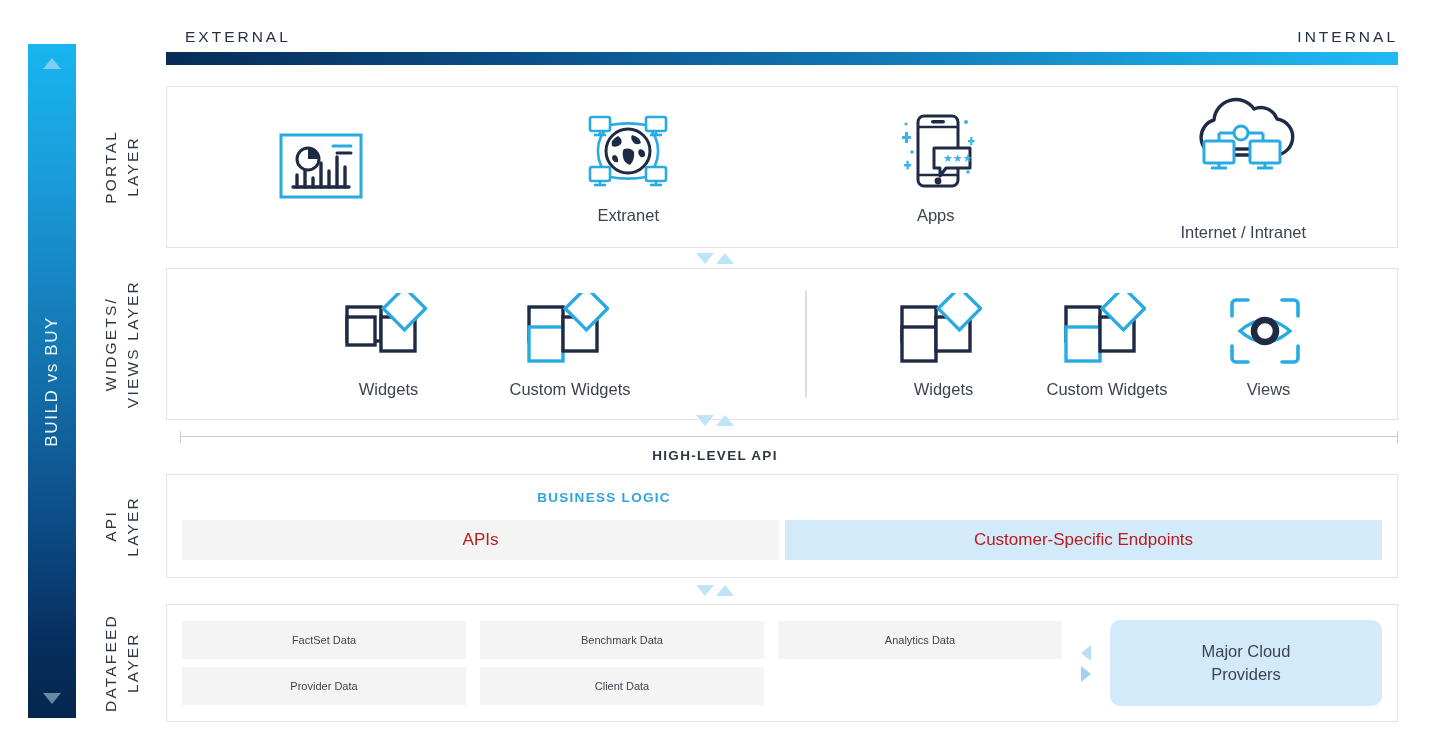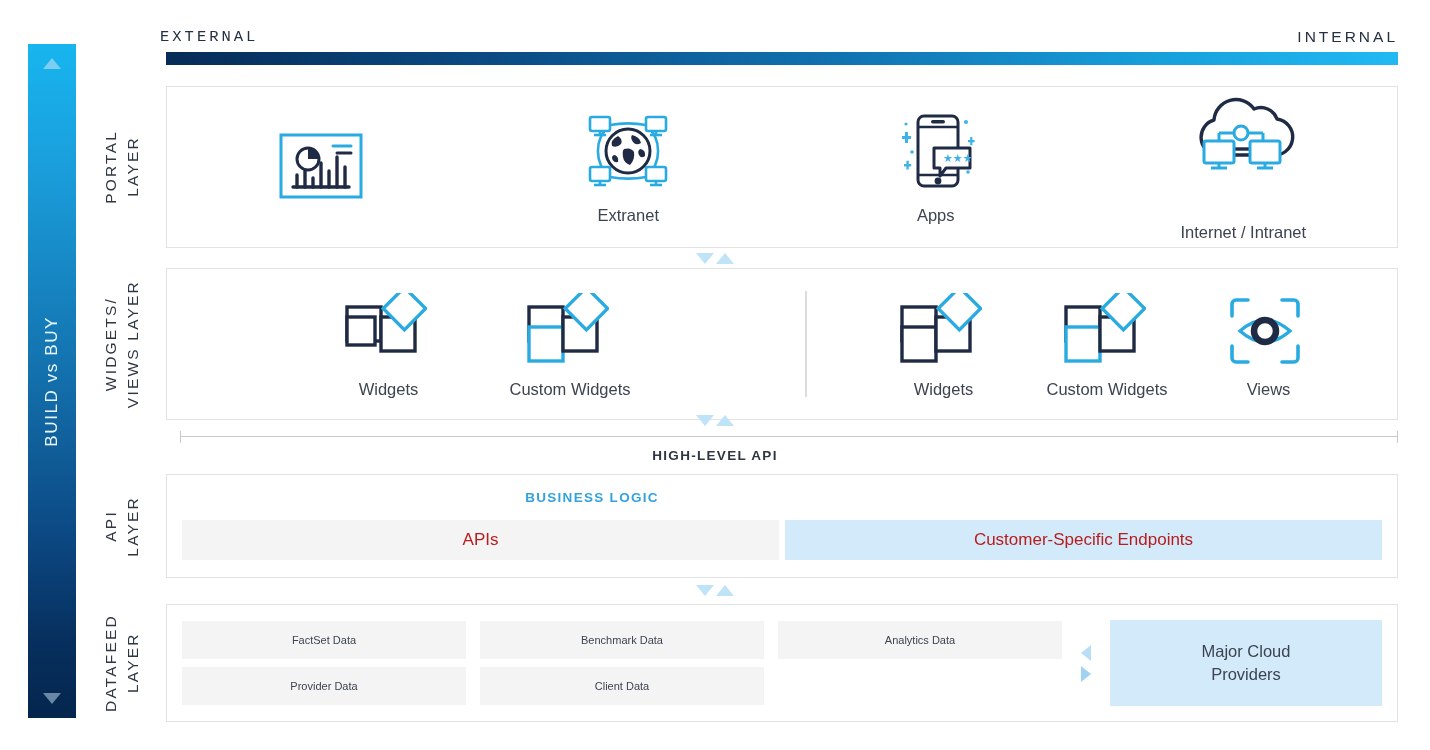--- a/index.html
+++ b/index.html
@@ -44,21 +44,21 @@
     writing-mode: vertical-rl; transform: rotate(180deg);
     font-size: 15.5px; letter-spacing: 2.2px; color: #2e3642;
     line-height: 1.45; text-align: center; white-space: pre;
   }
 
   
   .hdr-ext, .hdr-int {
     position: absolute; top: 28px;
     font-size: 15.5px; letter-spacing: 3px; color: #253044;
   }
-  .hdr-ext { left: 160px; font-family: Liberation Mono, monospace; }
+  .hdr-ext { left: 185px; }
   .hdr-int { right: 32px; }
   .hdr-bar {
     position: absolute; left: 166px; top: 52px;
     width: 1232px; height: 13px;
     background: linear-gradient(to right, #062c57 0%, #0b4d86 28%, #1178b6 58%, #17a2dd 82%, #22b9f2 100%);
   }
 
   
   .panel {
     position: absolute; left: 166px; width: 1232px;
@@ -110,21 +110,21 @@
   #hl-bracket .hb-tick { position: absolute; top: 0; width: 1px; height: 12px; background: #c9c9c9; }
   #hl-label {
     position: absolute; left: 0; width: 1430px; top: 448px;
     text-align: center; font-size: 13.5px; font-weight: bold;
     letter-spacing: 1.3px; color: #2e3642;
   }
 
   
   #api-panel { top: 474px; height: 104px; }
   #bl-label {
-    position: absolute; left: 0; width: 1184px; top: 490px;
+    position: absolute; left: 12px; width: 1184px; top: 490px;
     text-align: center; font-size: 13.5px; font-weight: bold;
     letter-spacing: 1.3px; color: #33a3dd;
   }
   .api-row { position: absolute; left: 15px; right: 15px; top: 45px; display: flex; gap: 6px; }
   .api-cell {
     height: 40px; display: flex; align-items: center; justify-content: center;
     font-size: 17px; color: #b91c1c;
   }
   .api-cell.grey { flex: 1; background: #f4f4f4; }
   .api-cell.blue { flex: 1; background: #d3eafb; }
@@ -417,18 +417,18 @@
         <div class="df-cell">FactSet Data</div>
         <div class="df-cell">Benchmark Data</div>
         <div class="df-cell">Analytics Data</div>
         <div class="df-cell">Provider Data</div>
         <div class="df-cell">Client Data</div>
       </div>
       <div class="df-arrows">
         <div class="a-left"></div>
         <div class="a-right"></div>
       </div>
-      <div class="df-cloud" style="white-space: pre-line;">Major Cloud
+      <div class="df-cloud" style="white-space: pre-line; border-radius: 10px;">Major Cloud
 Providers</div>
     </div>
   </div>
 
 </div>
 
 </body></html>

